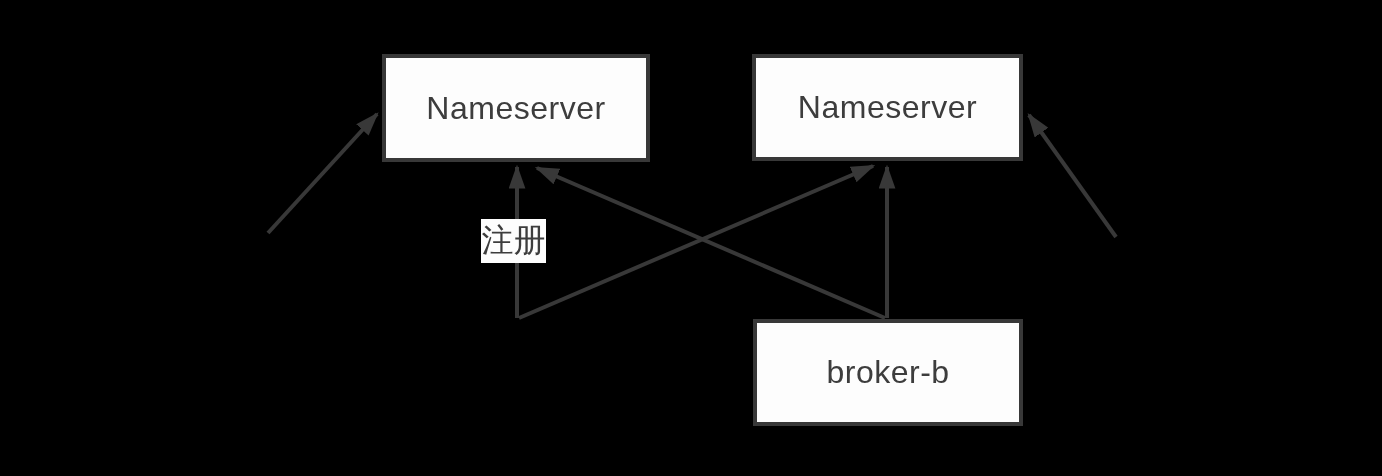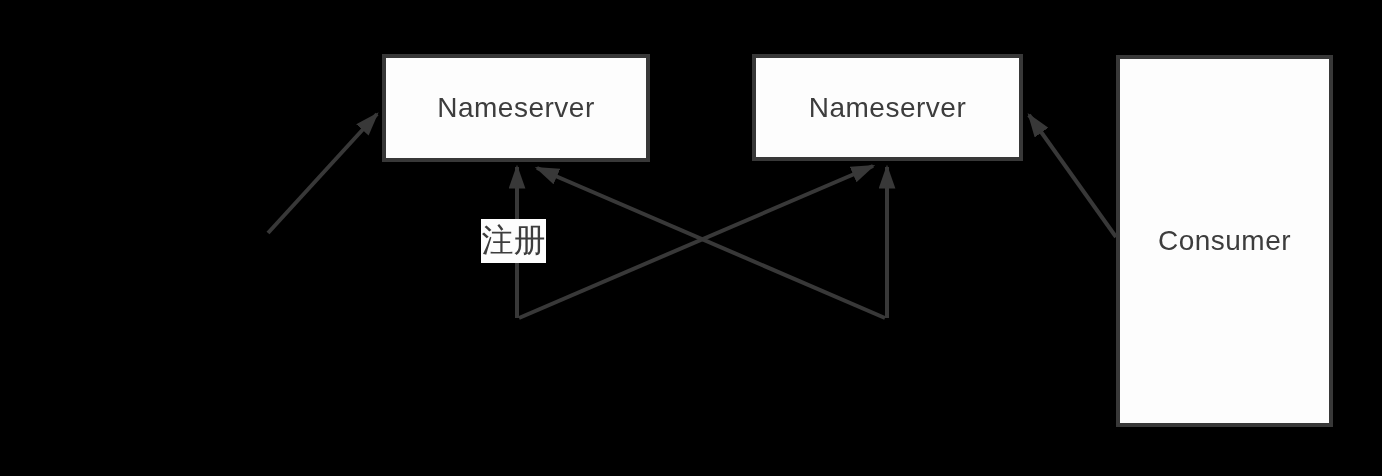--- a/index.html
+++ b/index.html
@@ -17,21 +17,21 @@
     font-family:"Liberation Sans","DejaVu Sans",sans-serif;
     overflow:hidden;
   }
   .node{
     position:absolute;
     box-sizing:border-box;
     background:var(--node-fill);
     border:4px solid var(--node-border);
     color:var(--text);
     display:flex;align-items:center;justify-content:center;
-    font-size:28px;
+    font-size:32px;
     letter-spacing:0.5px;
     z-index:2;
   }
   .node.tall{z-index:2;}
   #node-producer   {left:48px;  top:47px;  width:220px; height:373px;}
   #node-nameserver1{left:382px; top:54px;  width:268px; height:108px;}
   #node-nameserver2{left:752px; top:54px;  width:271px; height:107px;}
   #node-broker-a   {left:383px; top:319px; width:267px; height:108px;}
   #node-broker-b   {left:753px; top:319px; width:270px; height:107px;}
   #node-consumer   {left:1116px;top:55px;  width:217px; height:372px;}
@@ -77,20 +77,20 @@
 
   <div class="node" id="node-nameserver1">
     <span>Nameserver</span>
   </div>
 
   <div class="node" id="node-nameserver2">
     <span>Nameserver</span>
   </div>
 
 
+  <div class="node" id="node-broker-b">
+    <span>broker-b</span>
+  </div>
 
-  <div class="node tall" id="node-consumer">
-    <span>Consumer</span>
-  </div>
 
   <div class="edge-label">注册</div>
 
 </div>
 
 </body></html>

